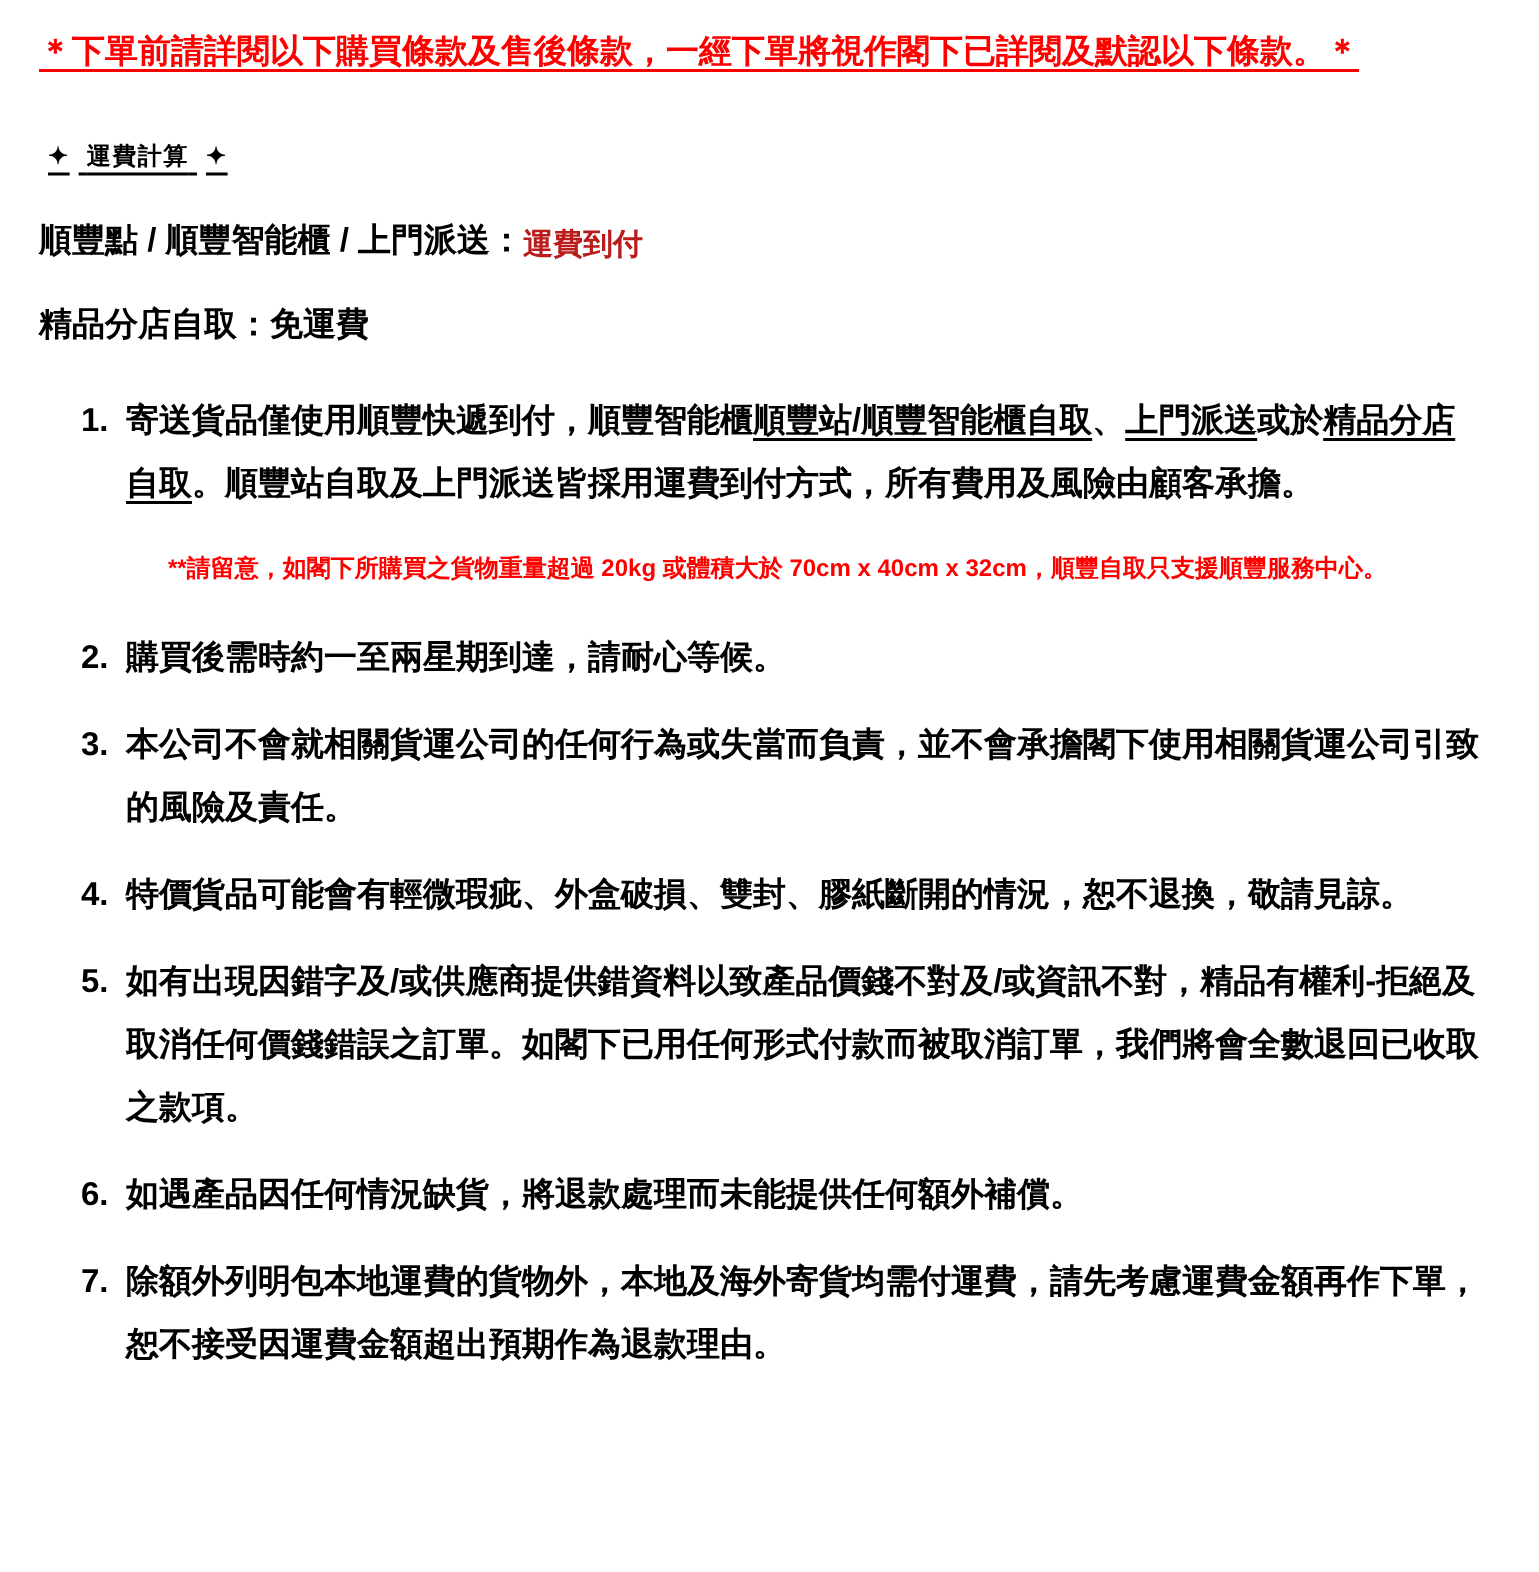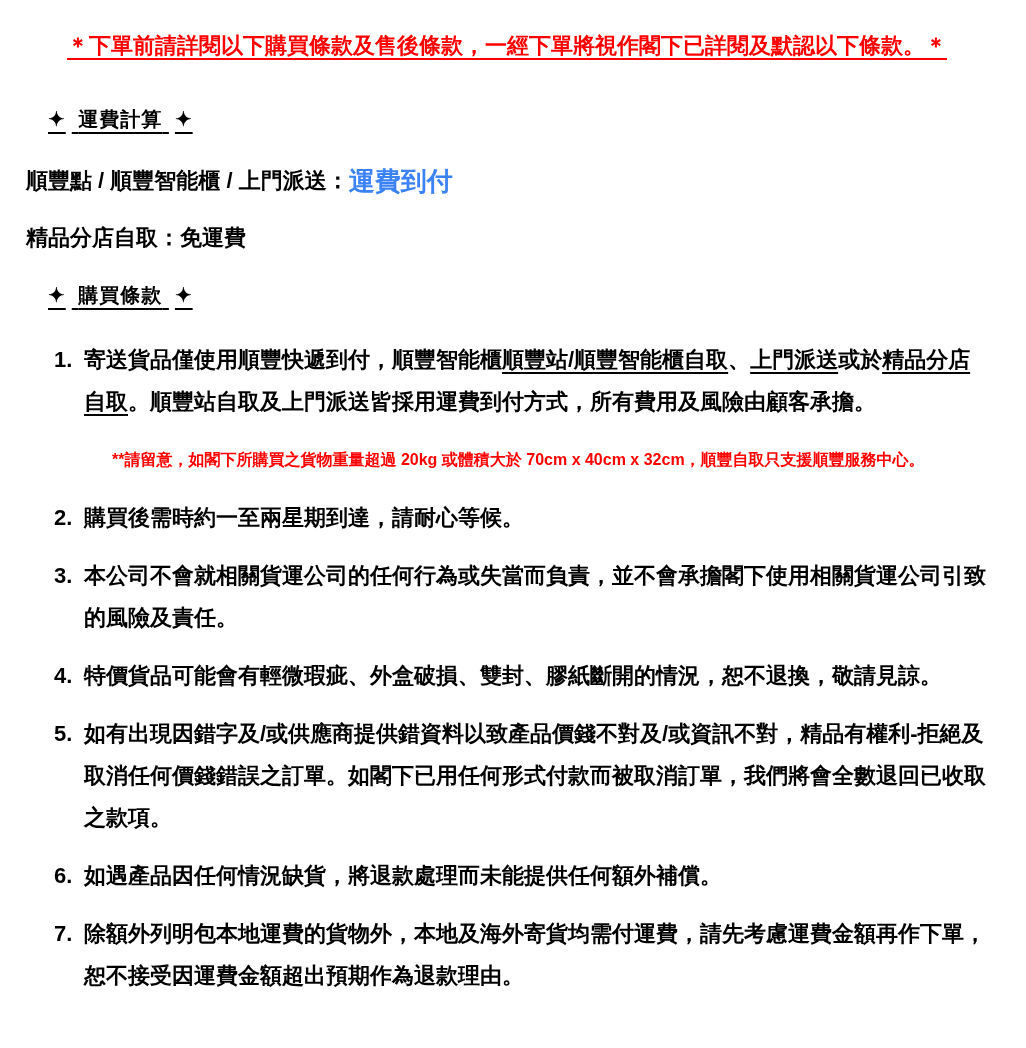--- a/index.html
+++ b/index.html
@@ -19,54 +19,53 @@
     min-height: 1048px;
     padding: 16px 38px 30px 26px;
     background: #ffffff;
   }
 
   
   .notice {
     color: #ff0000;
     font-size: 22px;
     line-height: 1.25;
-    margin: 16px 0 46px 0;
-    text-align: center;
+    margin: 4px 0 46px 0;
   }
   .notice .u-line {
     text-decoration: underline;
     text-underline-offset: 5px;
     text-decoration-thickness: 2px;
   }
 
   
   .section-heading {
-    font-size: 20px;
-    margin: 0 0 30px 16px;
+    font-size: 16px;
+    margin: 0 0 30px 0;
   }
   .heading-inner {
     text-decoration: underline;
     text-underline-offset: 6px;
     text-decoration-thickness: 2px;
     letter-spacing: 1px;
   }
   .heading-inner .star { padding: 0 6px; }
 
   
   .ship-line {
     font-size: 22px;
     margin: 0 0 24px 0;
     line-height: 1.4;
   }
   .ship-line.last {
     margin-bottom: 28px;
   }
   .big-red {
-    color: #3b82f6;
-    font-size: 26px;
+    color: #b91c1c;
+    font-size: 20px;
     vertical-align: -2px;
   }
 
   
   .terms-list { margin-top: 26px; }
   .term-item {
     display: flex;
     align-items: flex-start;
     margin: 0 0 16px 28px;
     font-size: 22px;
@@ -111,27 +110,20 @@
   </h2>
 
   <p class="ship-line">
     <span>順豐點 / 順豐智能櫃 / 上門派送：</span><span class="big-red">運費到付</span>
   </p>
 
   <p class="ship-line last">
     <span>精品分店自取：</span><span>免運費</span>
   </p>
 
-  <h2 class="section-heading">
-    <span class="heading-inner">
-      <span class="star">✦</span>
-      <span>購買條款</span>
-      <span class="star">✦</span>
-    </span>
-  </h2>
 
   <div class="terms-list">
 
     <div class="term-item">
       <span class="term-num">1.</span>
       <div class="term-text">
         <span>寄送貨品僅使用順豐快遞到付，順豐智能櫃</span><span class="u">順豐站/順豐智能櫃自取</span><span>、</span><span class="u">上門派送</span><span>或於</span><span class="u">精品分店自取</span><span>。順豐站自取及上門派送皆採用運費到付方式，所有費用及風險由顧客承擔。</span>
       </div>
     </div>
 

